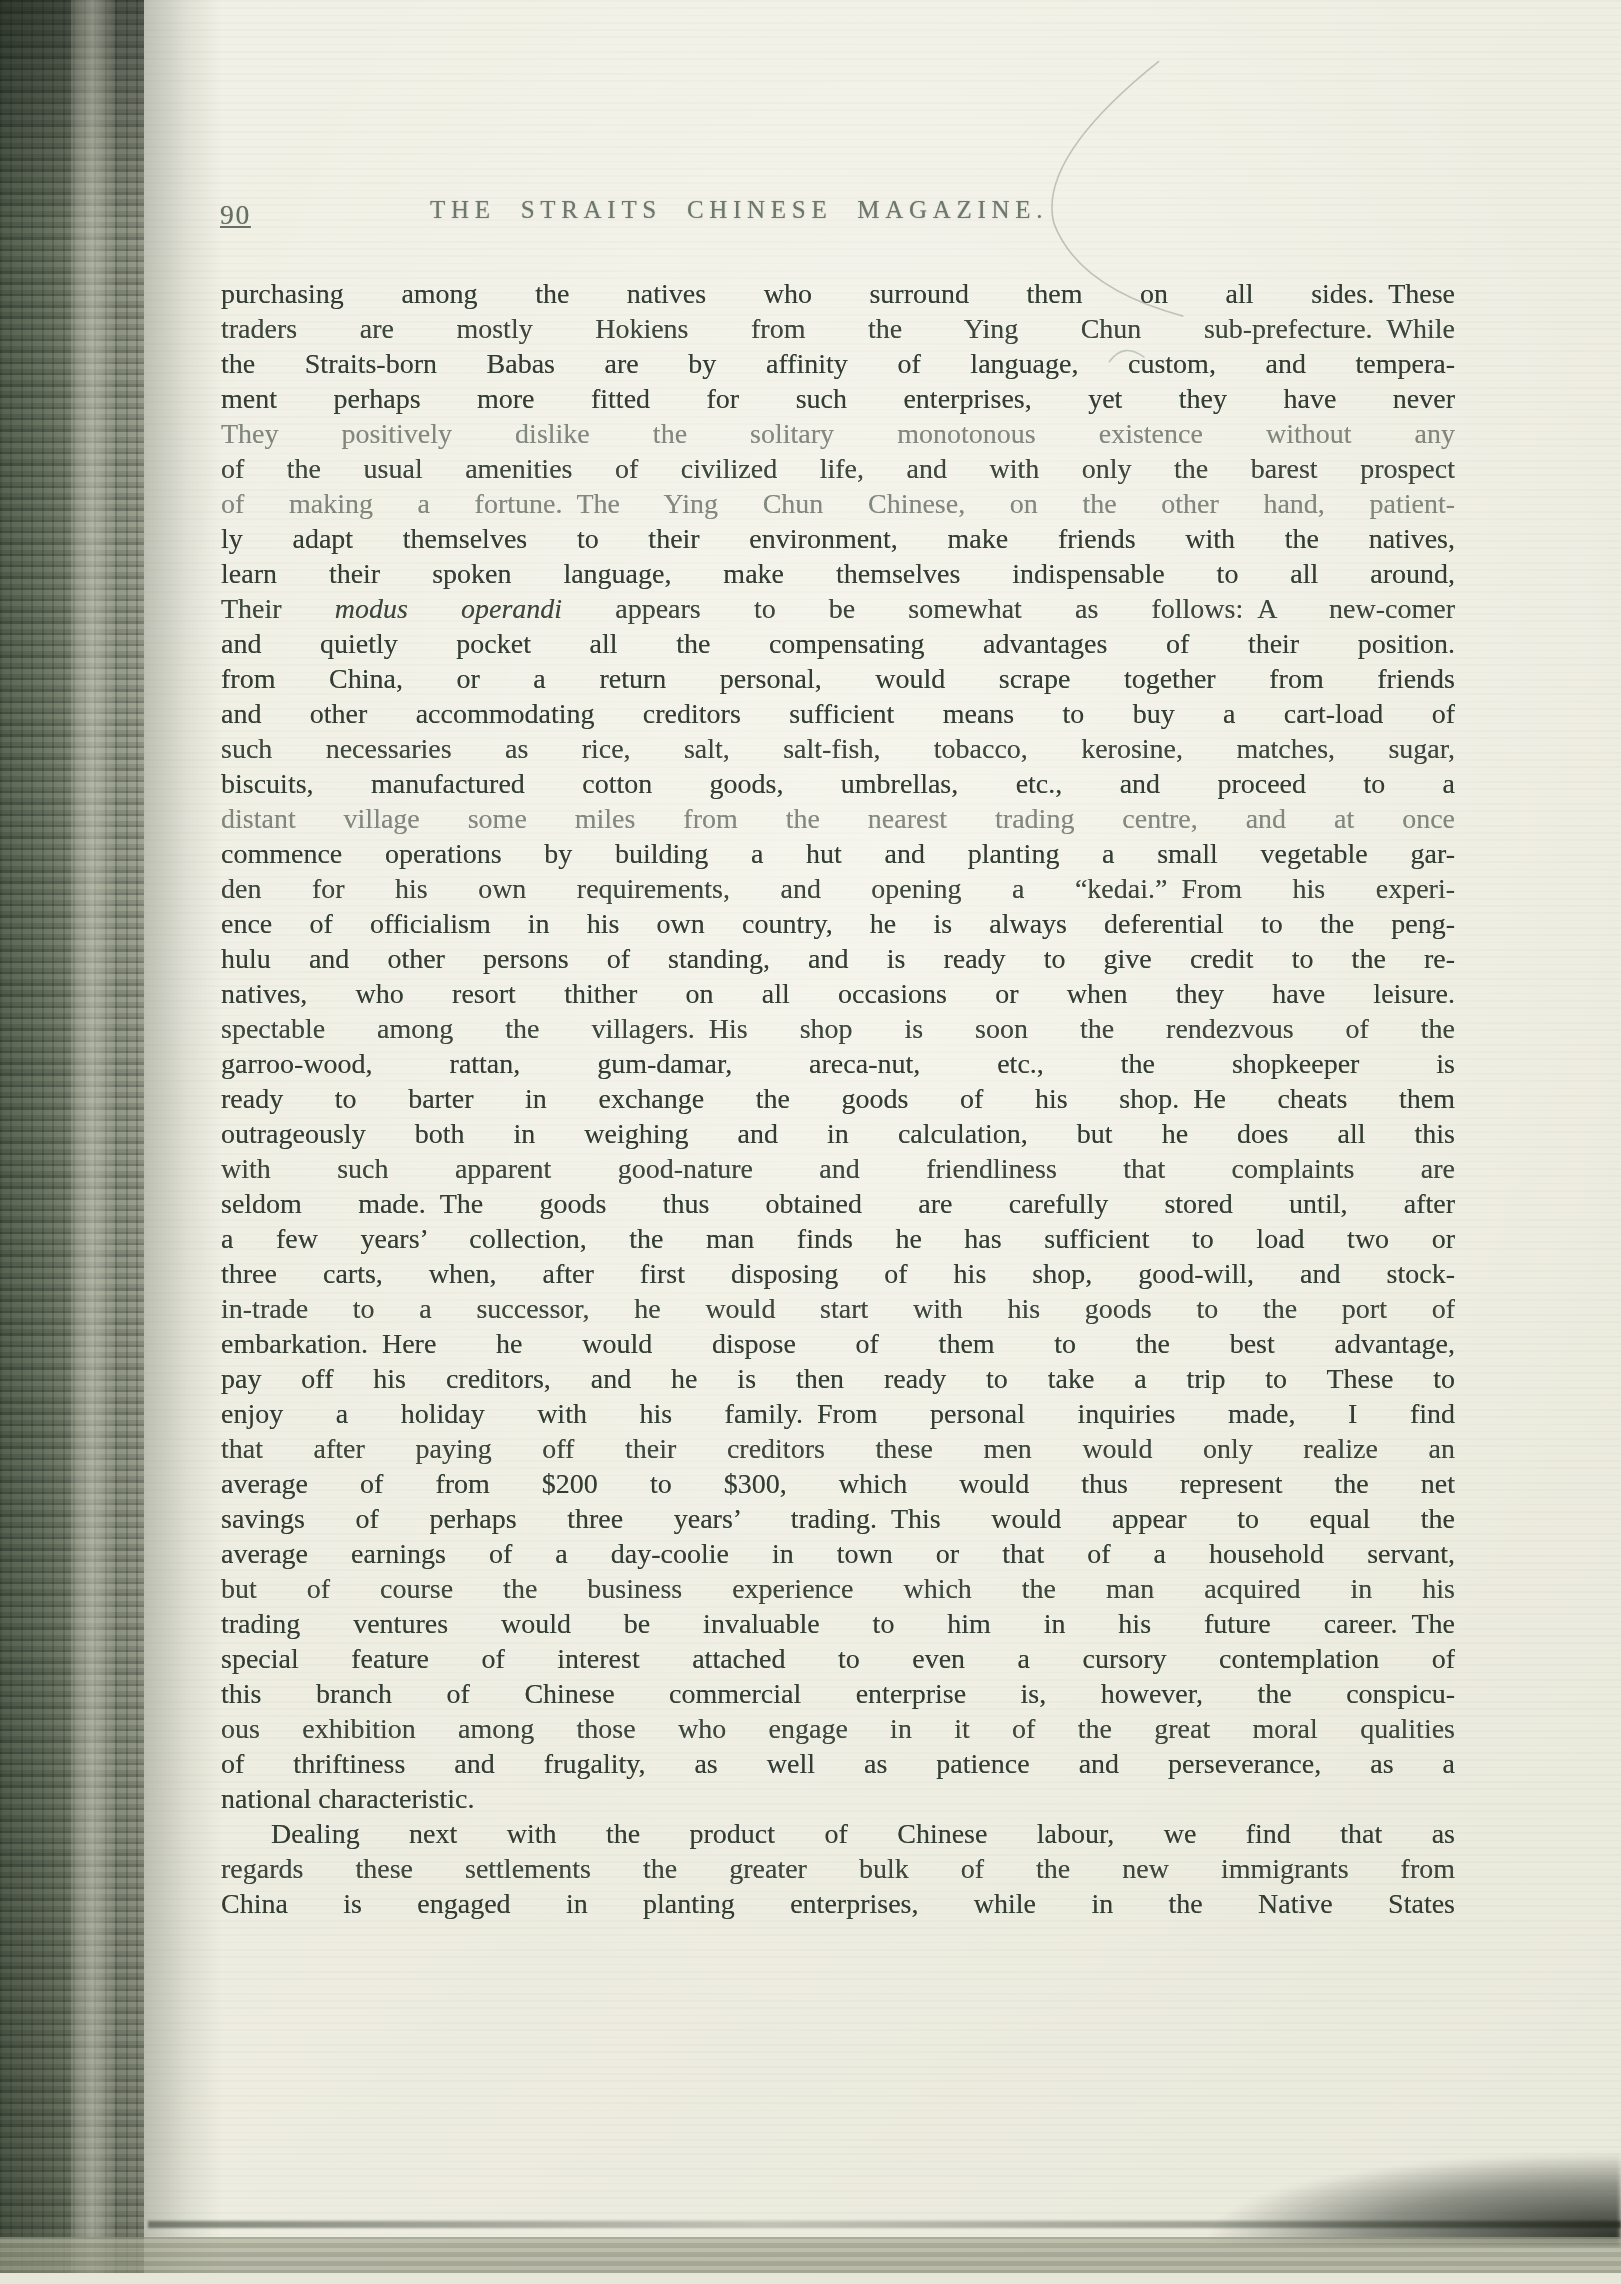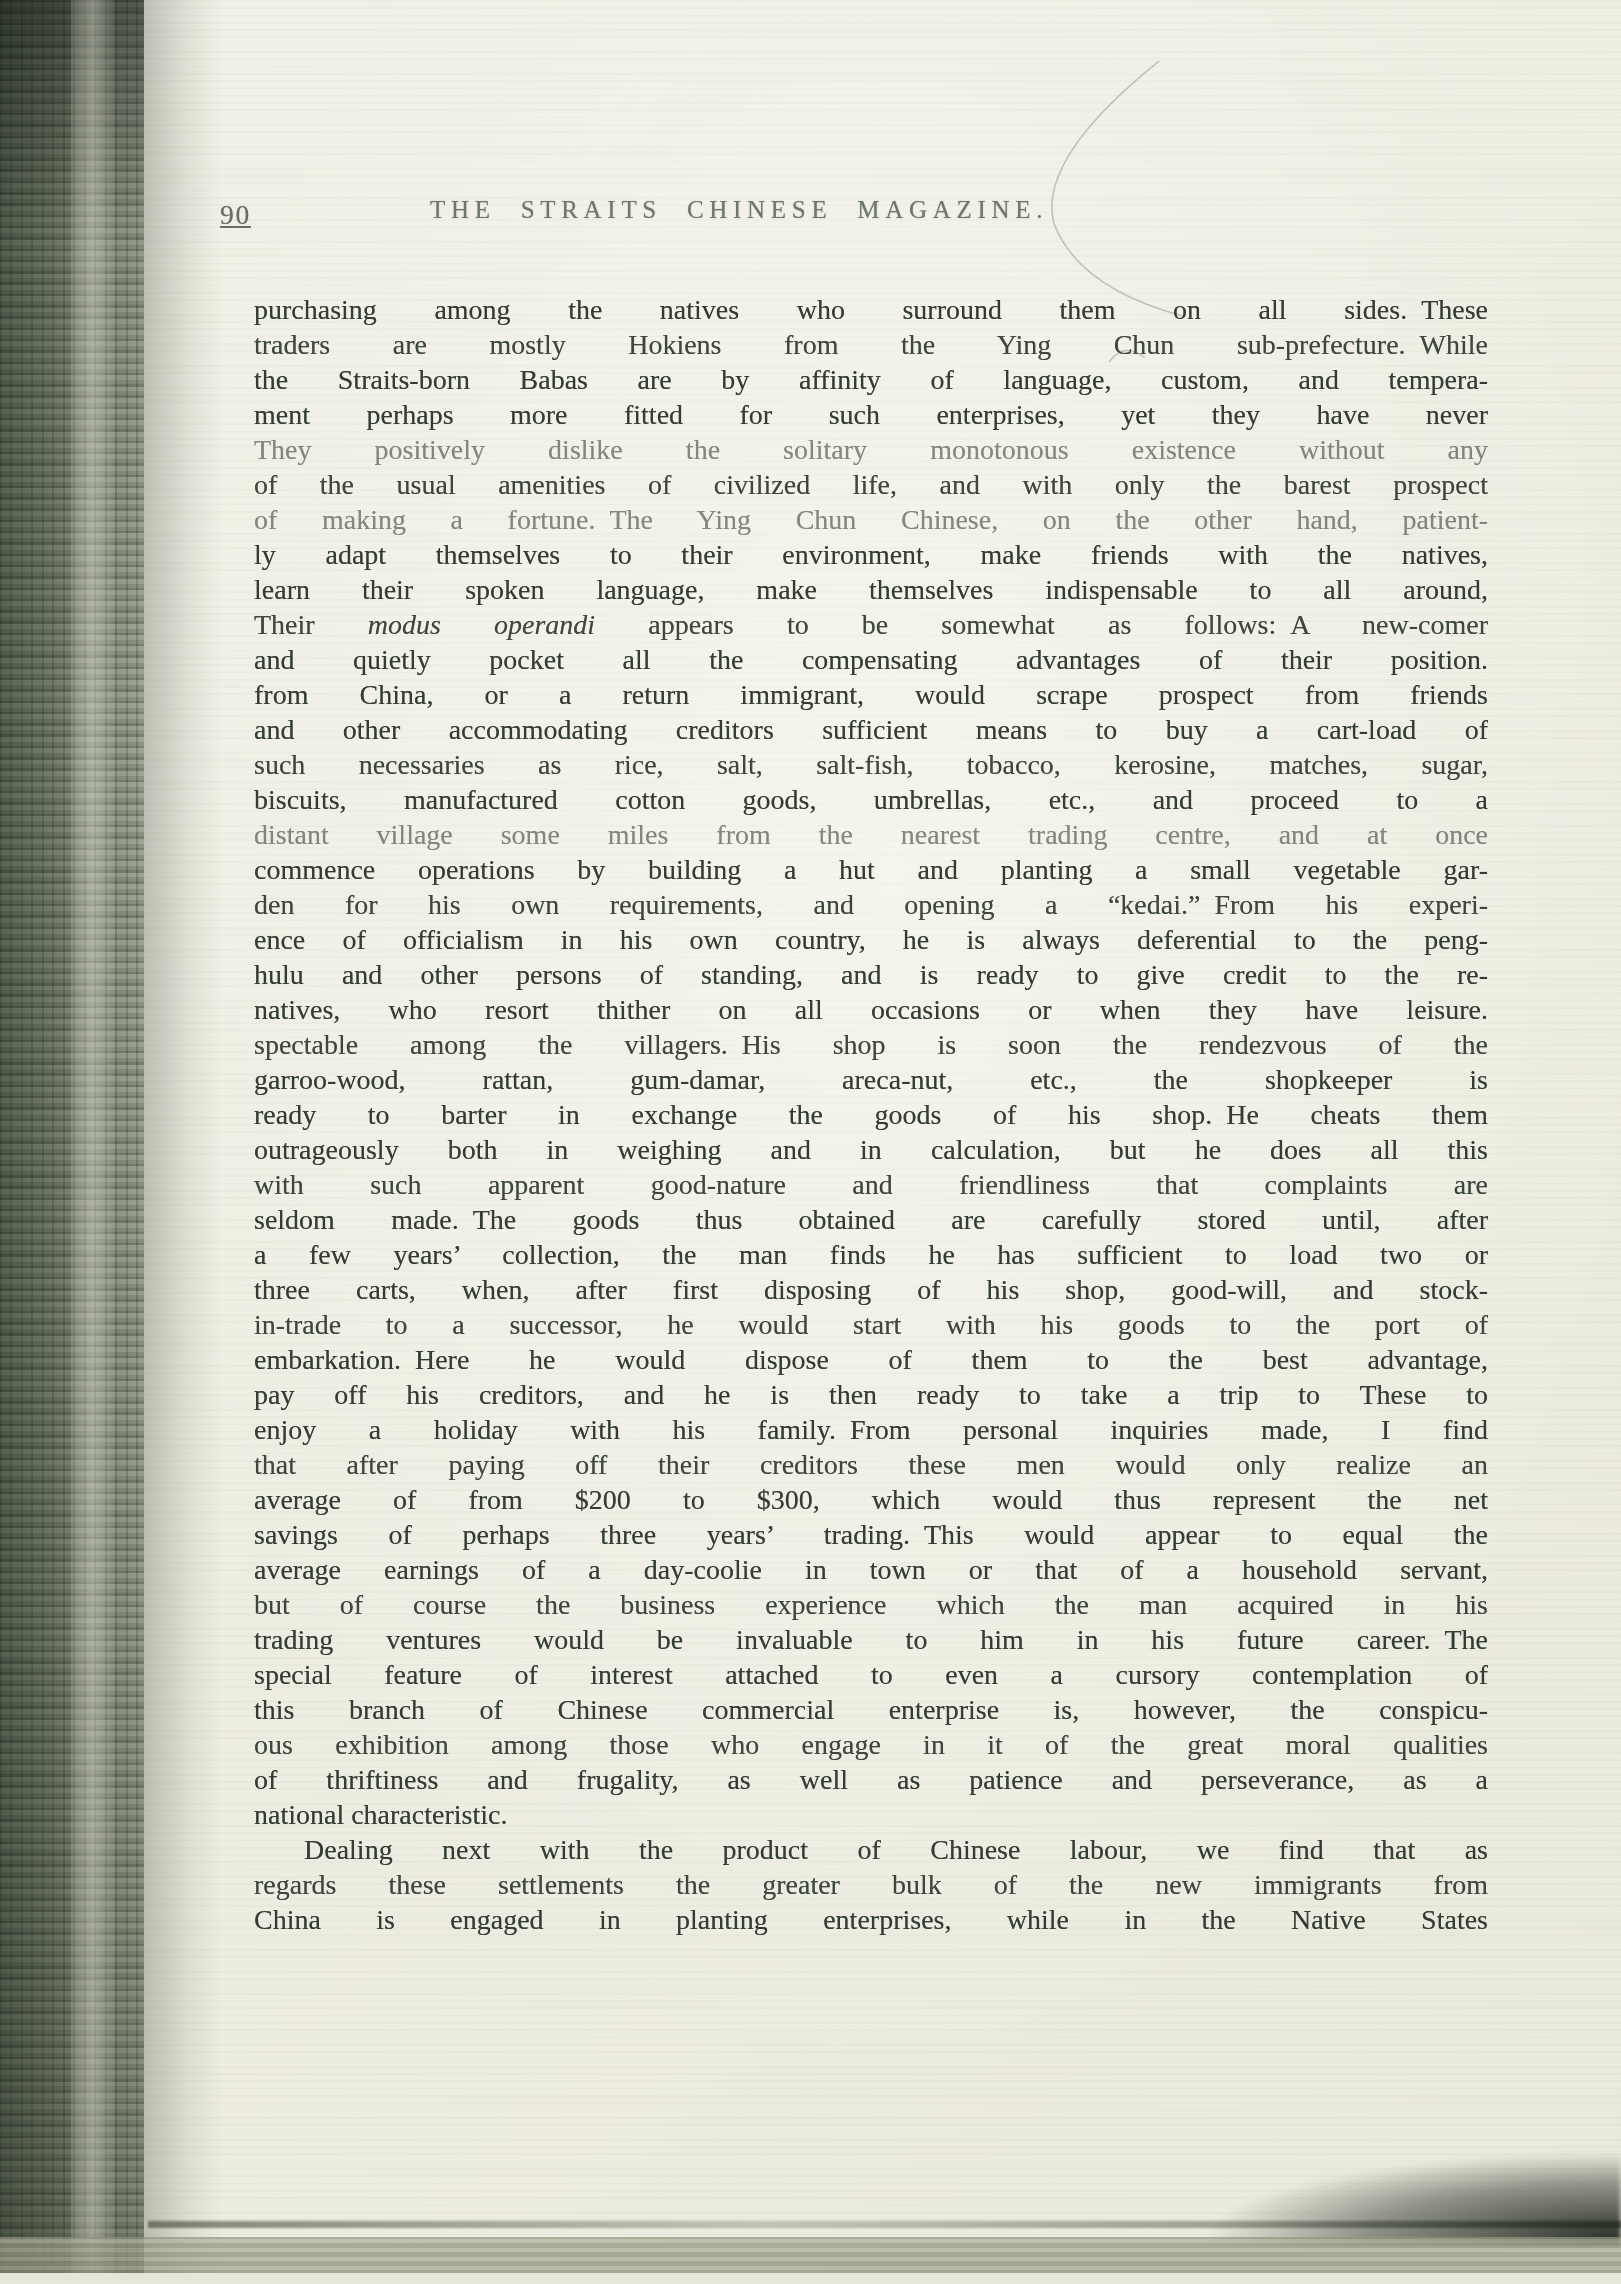--- a/index.html
+++ b/index.html
@@ -43,24 +43,23 @@
     text-decoration:underline;
   }
   .journal-title {
     position:absolute; left:430px; top:196px; width:616px; text-align:left;
     font-size:25px; letter-spacing:5.7px; word-spacing:13px;
     color:#4d594f; opacity:.8; white-space:nowrap;
     text-shadow:0 0 1.2px rgba(70,82,70,.55);
   }
   
   .body-text {
-    position:absolute; left:221px; top:292px; width:1234px;
+    position:absolute; left:221px; top:276px; width:1234px;
     font-size:28px; color:#333d34;
     text-shadow:0 0 0.6px rgba(44,54,44,.55);
-    margin-left:33px;
   }
   .line {
     height:35px; line-height:35px; overflow:hidden; text-align:justify;
   }
   .line.j::after { content:""; display:inline-block; width:100%; height:0; vertical-align:top; }
   .line.indent { text-indent:50px; }
   .line.fade { opacity:.58; filter:blur(0.3px); }
   .line:nth-child(4n+2) { opacity:.94; }
   .it { font-style:italic; }
   
@@ -103,21 +102,21 @@
       <div class="line j">traders are mostly Hokiens from the Ying Chun sub-prefecture. While</div>
       <div class="line j">the Straits-born Babas are by affinity of language, custom, and tempera-</div>
       <div class="line j">ment perhaps more fitted for such enterprises, yet they have never</div>
       <div class="line j fade">They positively dislike the solitary monotonous existence without any</div>
       <div class="line j">of the usual amenities of civilized life, and with only the barest prospect</div>
       <div class="line j fade">of making a fortune. The Ying Chun Chinese, on the other hand, patient-</div>
       <div class="line j">ly adapt themselves to their environment, make friends with the natives,</div>
       <div class="line j">learn their spoken language, make themselves indispensable to all around,</div>
       <div class="line j"><span>Their </span><span class="it">modus operandi</span><span> appears to be somewhat as follows: A new-comer</span></div>
       <div class="line j">and quietly pocket all the compensating advantages of their position.</div>
-      <div class="line j">from China, or a return immigrant, would scrape prospect from friends</div>
+      <div class="line j">from China, or a return personal, would scrape together from friends</div>
       <div class="line j">and other accommodating creditors sufficient means to buy a cart-load of</div>
       <div class="line j">such necessaries as rice, salt, salt-fish, tobacco, kerosine, matches, sugar,</div>
       <div class="line j">biscuits, manufactured cotton goods, umbrellas, etc., and proceed to a</div>
       <div class="line j fade">distant village some miles from the nearest trading centre, and at once</div>
       <div class="line j">commence operations by building a hut and planting a small vegetable gar-</div>
       <div class="line j">den for his own requirements, and opening a “kedai.” From his experi-</div>
       <div class="line j">ence of officialism in his own country, he is always deferential to the peng-</div>
       <div class="line j">hulu and other persons of standing, and is ready to give credit to the re-</div>
       <div class="line j">natives, who resort thither on all occasions or when they have leisure.</div>
       <div class="line j fade">spectable among the villagers. His shop is soon the rendezvous of the</div>

